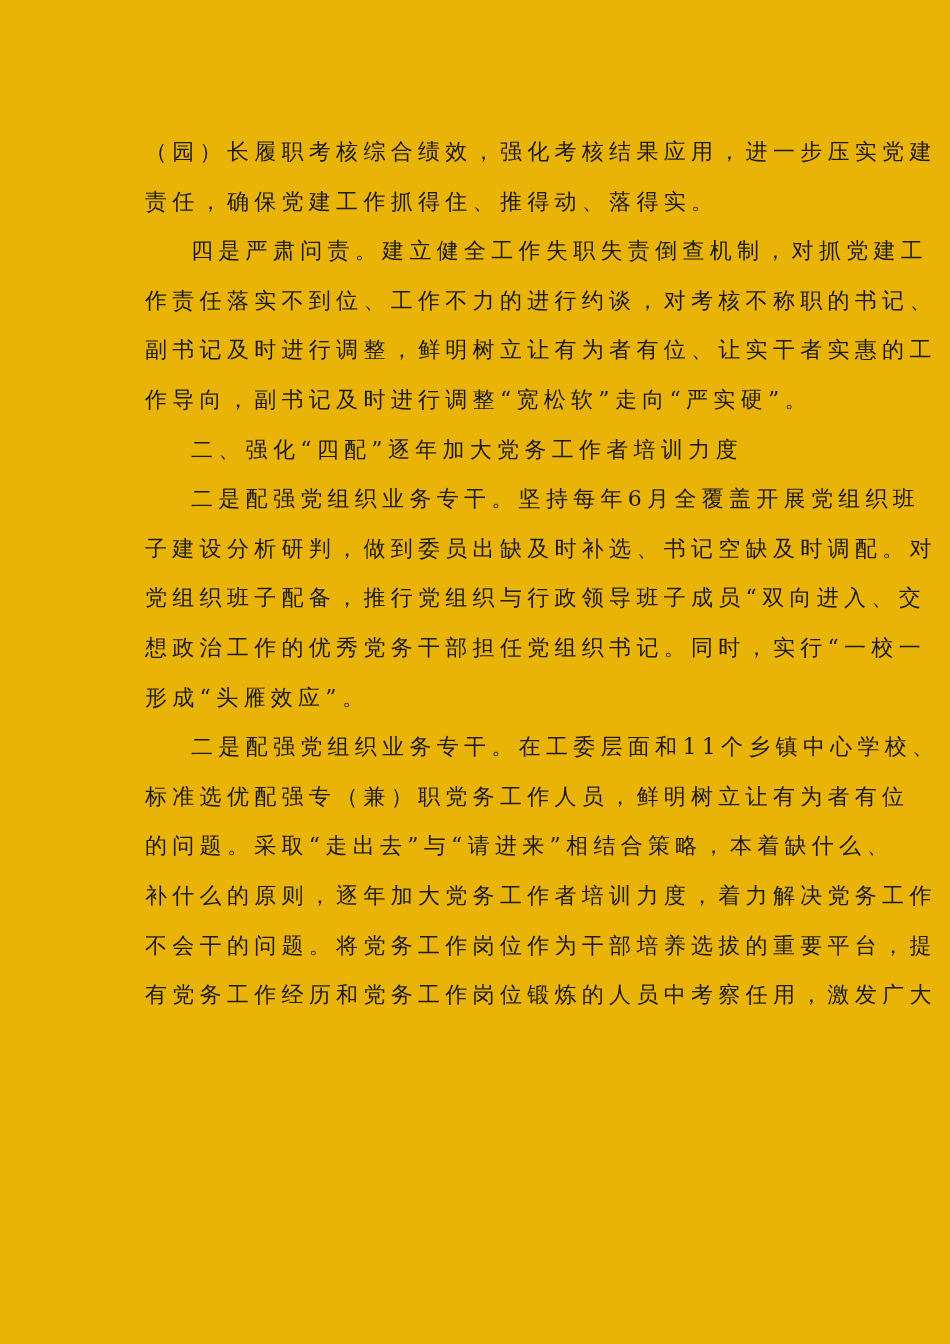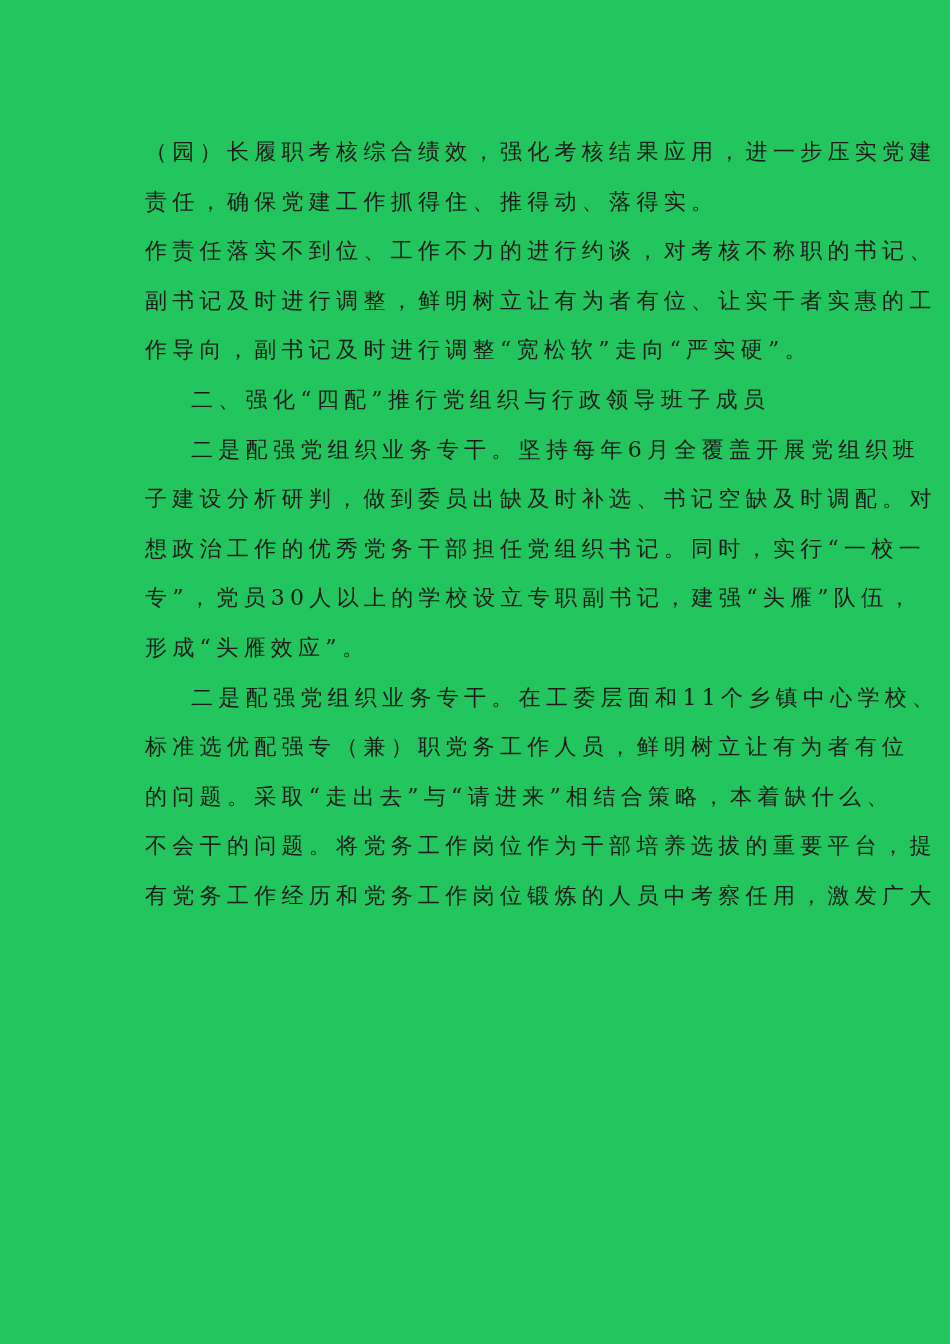--- a/index.html
+++ b/index.html
@@ -14,21 +14,21 @@
       overflow: hidden;
       font-family: "DejaVu Serif", "Liberation Serif", serif;
       color: #1a1a1a;
     }
     .page {
       position: absolute;
       left: 0;
       top: 0;
       width: 950px;
       height: 1344px;
-      background: #22c55e;
+      background: #eab308;
     }
     .text-block {
       position: absolute;
       left: 145px;
       top: 136px;
       width: 670px;
     }
     .line {
       height: 49.6px;
       line-height: 32px;
@@ -41,28 +41,30 @@
       padding-left: 46px;
     }
   </style>
 </head>
 <body>
 
 <div class="page">
   <div class="text-block">
     <div class="line">（园）长履职考核综合绩效，强化考核结果应用，进一步压实党建</div>
     <div class="line">责任，确保党建工作抓得住、推得动、落得实。</div>
+    <div class="line indent">四是严肃问责。建立健全工作失职失责倒查机制，对抓党建工</div>
     <div class="line">作责任落实不到位、工作不力的进行约谈，对考核不称职的书记、</div>
     <div class="line">副书记及时进行调整，鲜明树立让有为者有位、让实干者实惠的工</div>
     <div class="line">作导向，副书记及时进行调整“宽松软”走向“严实硬”。</div>
-    <div class="line indent">二、强化“四配”推行党组织与行政领导班子成员</div>
+    <div class="line indent">二、强化“四配”逐年加大党务工作者培训力度</div>
     <div class="line indent">二是配强党组织业务专干。坚持每年6月全覆盖开展党组织班</div>
     <div class="line">子建设分析研判，做到委员出缺及时补选、书记空缺及时调配。对</div>
+    <div class="line">党组织班子配备，推行党组织与行政领导班子成员“双向进入、交</div>
     <div class="line">想政治工作的优秀党务干部担任党组织书记。同时，实行“一校一</div>
-    <div class="line">专”，党员30人以上的学校设立专职副书记，建强“头雁”队伍，</div>
     <div class="line">形成“头雁效应”。</div>
     <div class="line indent">二是配强党组织业务专干。在工委层面和11个乡镇中心学校、</div>
     <div class="line">标准选优配强专（兼）职党务工作人员，鲜明树立让有为者有位</div>
     <div class="line">的问题。采取“走出去”与“请进来”相结合策略，本着缺什么、</div>
+    <div class="line">补什么的原则，逐年加大党务工作者培训力度，着力解决党务工作</div>
     <div class="line">不会干的问题。将党务工作岗位作为干部培养选拔的重要平台，提</div>
     <div class="line">有党务工作经历和党务工作岗位锻炼的人员中考察任用，激发广大</div>
   </div>
 </div>
 
 </body></html>

